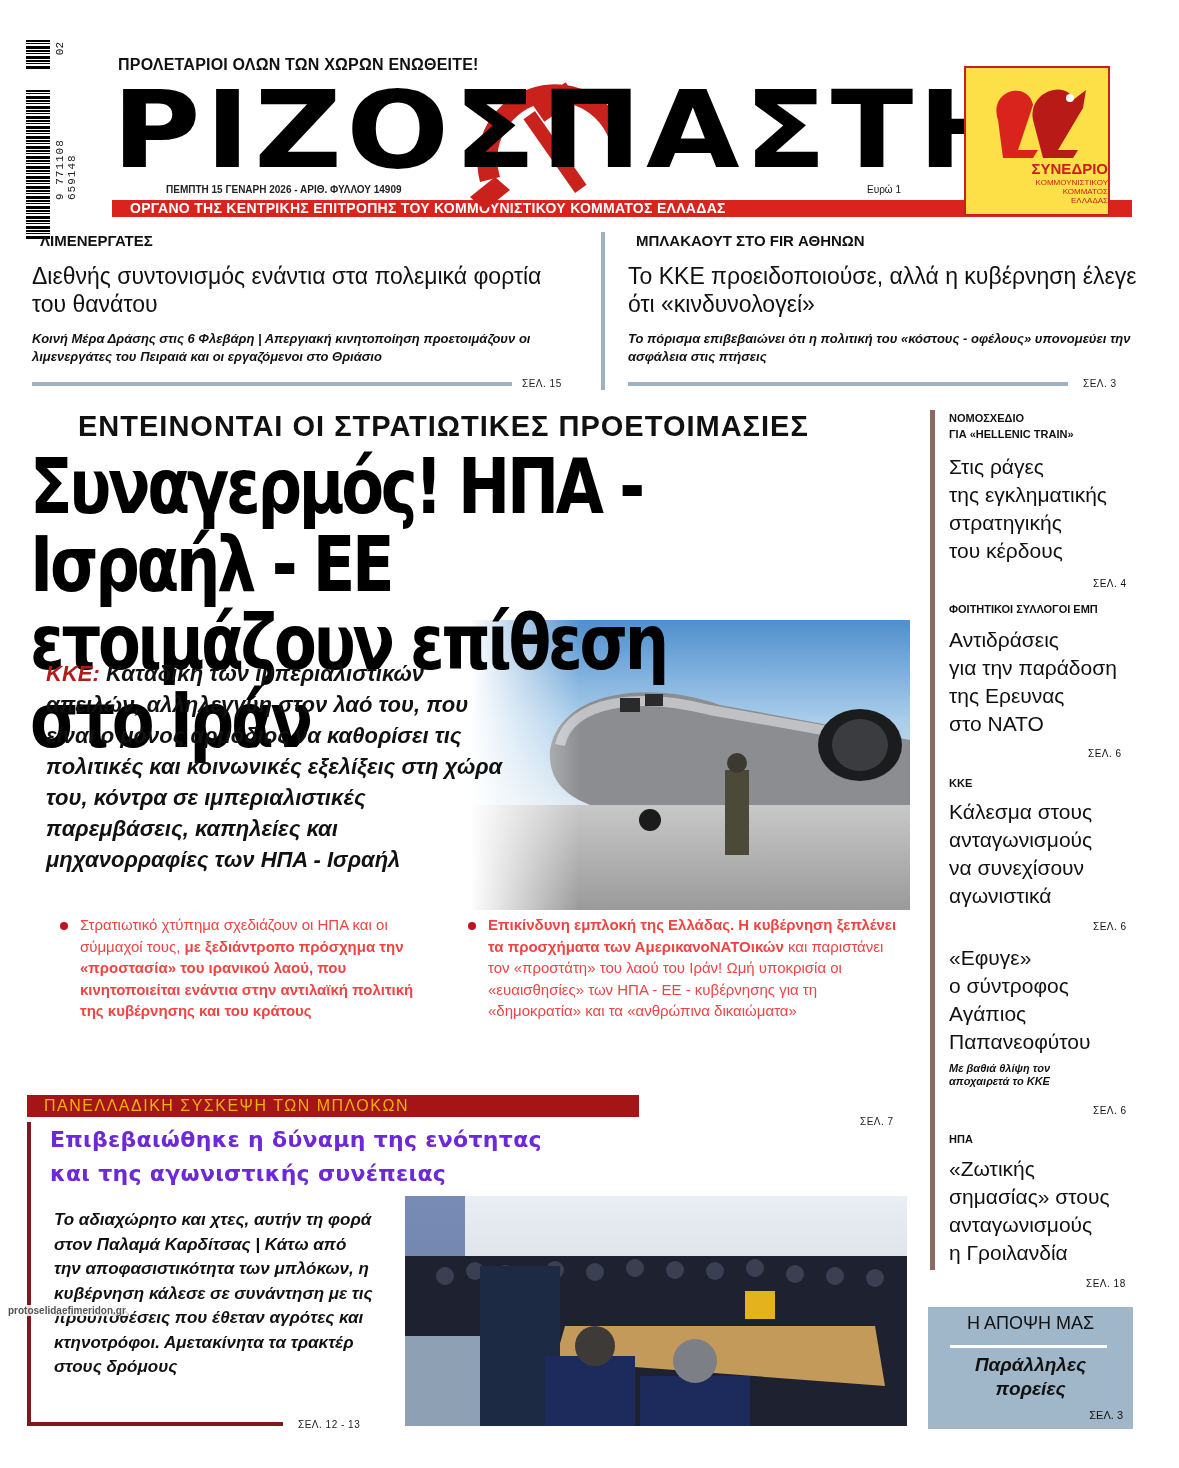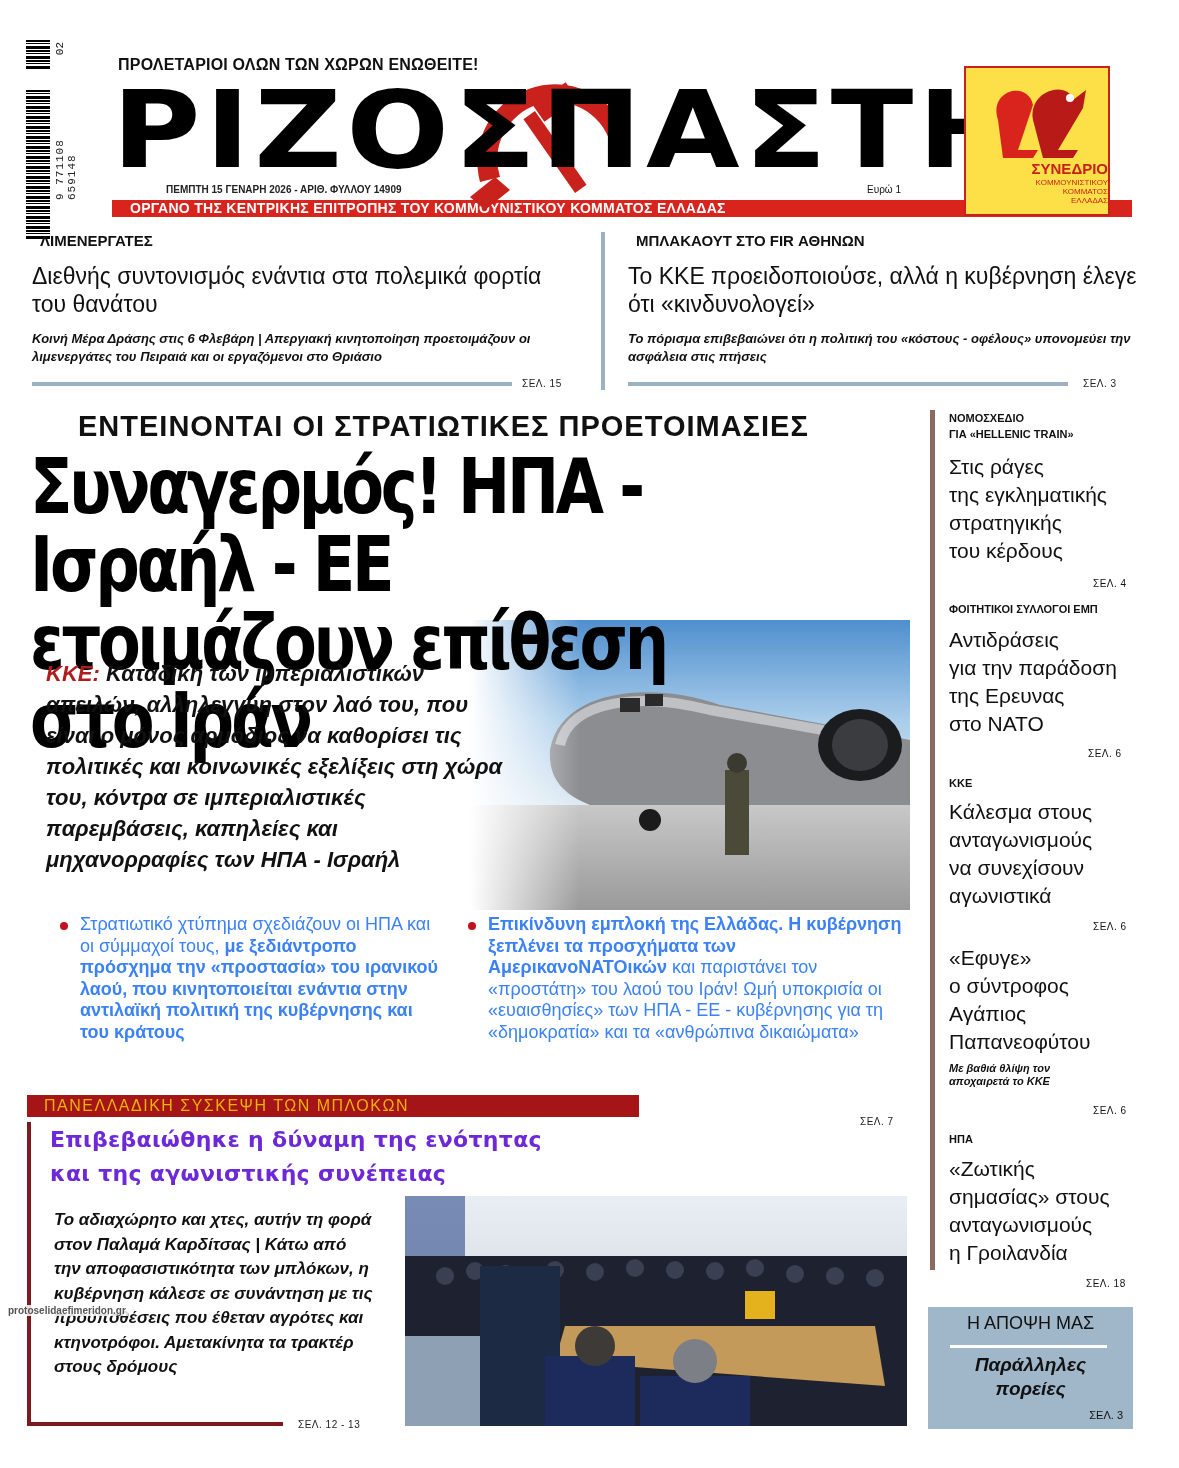--- a/index.html
+++ b/index.html
@@ -52,21 +52,21 @@
   #t2-sel { left: 1083px; top: 378px; }
 
   
   #lead-kick { left: 78px; top: 410px; font-size: 29px; letter-spacing: 1px; font-weight: bold; }
   #lead-h { left: 30px; top: 448px; width: 890px; font-size: 76px; line-height: 78px; font-weight: 900;
     font-family: "DejaVu Sans", sans-serif; letter-spacing: -4px; transform: scaleX(0.82); transform-origin: left top; z-index: 2; color:#000; }
   #photo-plane { left: 470px; top: 620px; width: 440px; height: 290px; overflow: hidden; z-index: 1; }
   #lead-deck { left: 46px; top: 658px; width: 460px; font-size: 22px; line-height: 31px; font-style: italic; font-weight: bold; z-index: 3; color:#111; }
   #lead-deck .kke { color: #b01d1d; }
 
-  .bullet { font-size: 18px; line-height: 21.5px; color: #3b82f6; }
+  .bullet { font-size: 15px; line-height: 21.5px; color: #ef4444; }
   .bullet .dot { display:inline-block; width: 8px; height: 8px; border-radius: 50%; background: #c1121f; position:absolute; left: -20px; top: 8px; }
   #b1 { left: 80px; top: 914px; width: 360px; }
   #b2 { left: 488px; top: 914px; width: 420px; z-index: 3; }
   #b-sel { left: 860px; top: 1068px; margin-top: 48px; }
 
   
   #side-rule { left: 930px; top: 410px; width: 5px; height: 860px; background: #8b6b5d; }
   .s-kick { font-weight: bold; font-size: 11px; line-height: 16px; color:#111; }
   .s-h { font-size: 21px; line-height: 28px; color:#111; }
   .s-sub { font-size: 11px; font-style: italic; font-weight: bold; line-height: 13px; }

